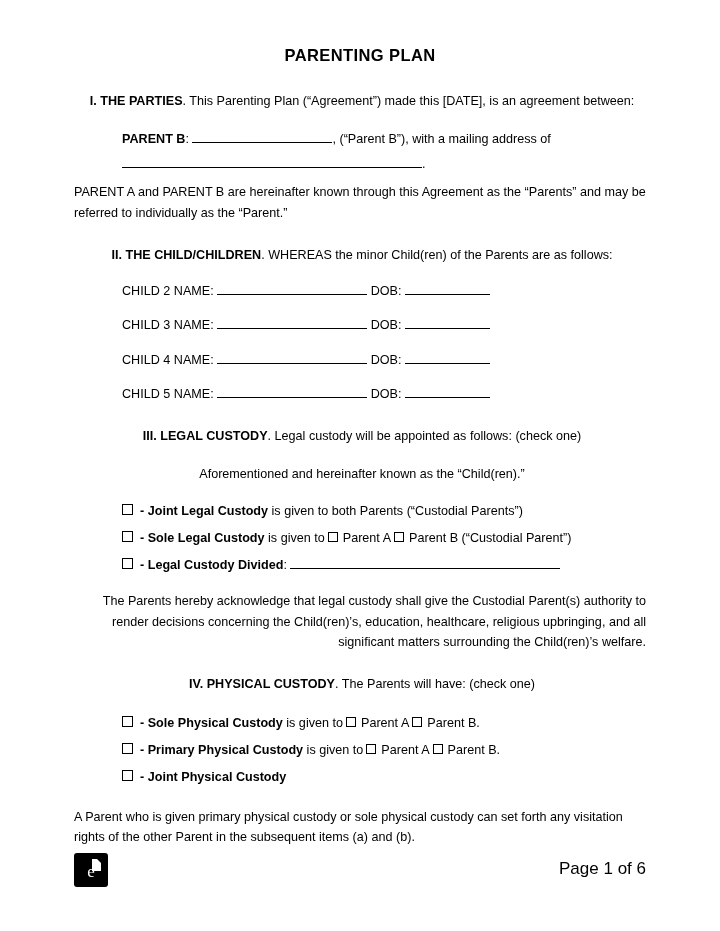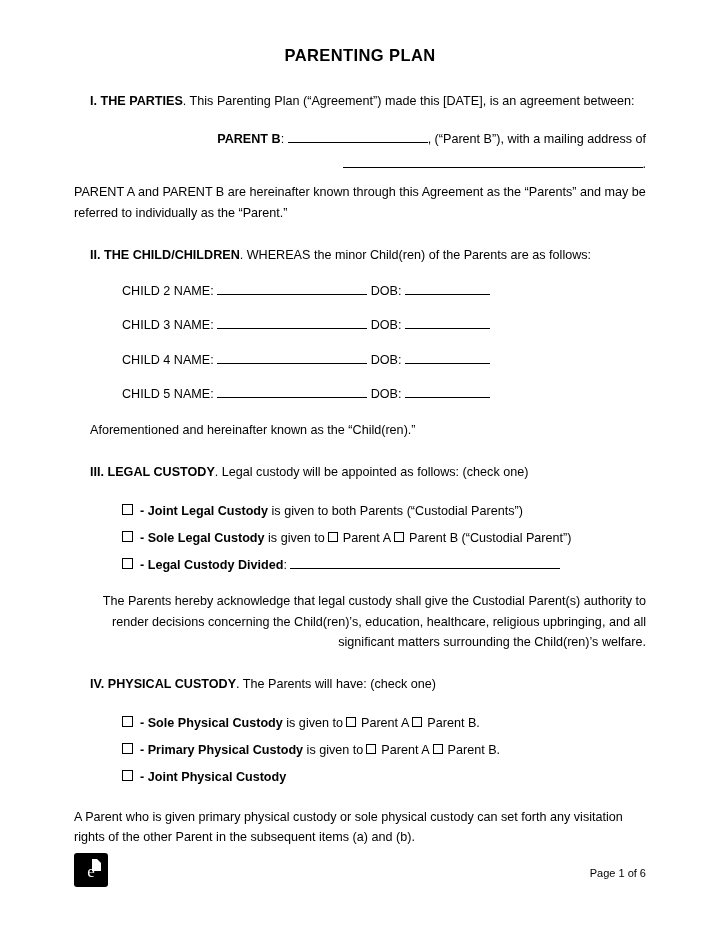--- a/index.html
+++ b/index.html
@@ -25,22 +25,22 @@
   .doc-title {
     text-align: center;
     font-size: 16.5px;
     font-weight: bold;
     letter-spacing: 0.4px;
     margin: 8px 0 26px 0;
   }
   .para {
     font-size: 12.6px;
     line-height: 1.62;
-    margin: 0 0 16px 16px;
-    text-align: left;
+    margin: 0 0 16px 4px;
+    text-align: center;
   }
   b, .bold {
     font-weight: bold;
   }
   .blank-line {
     display: inline-block;
     border-bottom: 1px solid #000;
     vertical-align: baseline;
   }
   .bl-140 { width: 140px; }
@@ -130,54 +130,54 @@
     top: 0;
     right: 0;
     border-width: 0 4px 4px 0;
     border-style: solid;
     border-color: #000 #000 transparent transparent;
   }
   .page-num {
     position: absolute;
     right: 0;
     bottom: 8px;
-    font-size: 11px;
+    font-size: 17px;
   }
 </style>
 </head>
 <body>
 
 <div class="page">
 
   <div class="doc-title">PARENTING PLAN</div>
 
   <p class="para"><b>I. THE PARTIES</b><span>. This Parenting Plan (“Agreement”) made this [DATE], is an agreement between:</span></p>
 
 
-  <p class="parent-row" style="margin-top:18px;text-align:right;">
+  <p class="parent-row" style="margin-top:18px;">
     <b>PARENT B</b><span>: </span><span class="blank-line bl-140"></span><span>, (“Parent B”), with a mailing address of</span>
     <span class="second"><span class="blank-line bl-300"></span><span>.</span></span>
   </p>
 
   <p class="block-para" style="margin-top:8px;">PARENT A and PARENT B are hereinafter known through this Agreement as the “Parents” and may be referred to individually as the “Parent.”</p>
 
   <p class="para" style="margin-top:22px;"><b>II. THE CHILD/CHILDREN</b><span>. WHEREAS the minor Child(ren) of the Parents are as follows:</span></p>
 
 
   <p class="child-row"><span>CHILD 2 NAME:</span> <span class="blank-line bl-150"></span> <span>DOB:</span> <span class="blank-line bl-85"></span></p>
 
   <p class="child-row"><span>CHILD 3 NAME:</span> <span class="blank-line bl-150"></span> <span>DOB:</span> <span class="blank-line bl-85"></span></p>
 
   <p class="child-row"><span>CHILD 4 NAME:</span> <span class="blank-line bl-150"></span> <span>DOB:</span> <span class="blank-line bl-85"></span></p>
 
   <p class="child-row"><span>CHILD 5 NAME:</span> <span class="blank-line bl-150"></span> <span>DOB:</span> <span class="blank-line bl-85"></span></p>
 
+  <p class="para" style="margin-top:22px;margin-bottom:18px;"><b>III. LEGAL CUSTODY</b><span>. Legal custody will be appointed as follows: (check one)</span></p>
+
   <p class="para" style="margin-top:16px;">Aforementioned and hereinafter known as the “Child(ren).”</p>
-
-  <p class="para" style="margin-top:22px;margin-bottom:18px;"><b>III. LEGAL CUSTODY</b><span>. Legal custody will be appointed as follows: (check one)</span></p>
 
   <p class="check-row"><span class="cbox"></span><b>- Joint Legal Custody</b><span> is given to both Parents (“Custodial Parents”)</span></p>
 
   <p class="check-row"><span class="cbox"></span><b>- Sole Legal Custody</b><span> is given to</span><span class="cbox small"></span><span>Parent A</span><span class="cbox small"></span><span>Parent B (“Custodial Parent”)</span></p>
 
   <p class="check-row"><span class="cbox"></span><b>- Legal Custody Divided</b><span>:</span> <span class="blank-line bl-270"></span></p>
 
   <p class="block-para" style="margin-top:16px;text-align:right;">The Parents hereby acknowledge that legal custody shall give the Custodial Parent(s) authority to render decisions concerning the Child(ren)’s, education, healthcare, religious upbringing, and all significant matters surrounding the Child(ren)’s welfare.</p>
 
   <p class="para" style="margin-top:22px;margin-bottom:18px;"><b>IV. PHYSICAL CUSTODY</b><span>. The Parents will have: (check one)</span></p>

